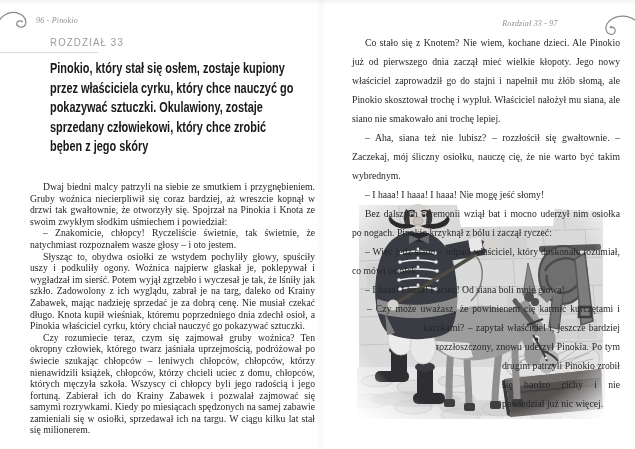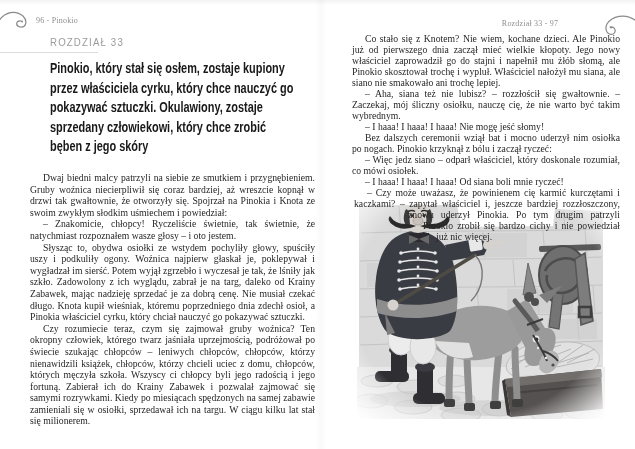--- a/index.html
+++ b/index.html
@@ -14,21 +14,21 @@
   }
   .spine{
     position:absolute; left:315px; top:0; width:12px; height:449px;
     background:linear-gradient(90deg, rgba(0,0,0,0) 0%, rgba(0,0,0,0.025) 50%, rgba(0,0,0,0) 100%);
   }
   
   .orn{ position:absolute; }
   .orn-left{ left:-2px; top:7px; }
   .orn-right{ left:592px; top:11px; }
   .runhead{
-    position:absolute; font-size:8px; color:#8f8f8f;
+    position:absolute; font-style:italic; font-size:8px; color:#8f8f8f;
     letter-spacing:.2px; white-space:nowrap;
   }
   .runhead-left{ left:36px; top:16px; }
   .runhead-right{ left:470px; top:19px; width:120px; text-align:center; }
   
   .chapter-label{
     position:absolute; left:50px; top:36px;
     font-family:"Liberation Sans", sans-serif; font-size:11px; color:#9b9b9b;
     letter-spacing:1.3px; transform:scaleX(.88); transform-origin:left top;
     white-space:nowrap;
@@ -38,27 +38,27 @@
   }
   .chapter-title{
     position:absolute; left:50px; top:59px; width:316px;
     font-family:"Liberation Sans", sans-serif; font-weight:bold;
     font-size:14px; line-height:19.5px; color:#191919;
     transform:scaleX(.78); transform-origin:left top;
   }
   .body-col{ text-align:justify; }
   .body-col p{ margin:0; text-indent:13px; }
   .left-body{
-    position:absolute; left:30px; top:172px; width:285px;
+    position:absolute; left:30px; top:181px; width:285px;
     font-size:9.7px; line-height:11.6px;
   }
   
   .right-body{
     position:absolute; left:352px; top:33px; width:268px;
-    font-size:9.7px; line-height:11px; z-index:2;
+    font-size:9.7px; line-height:19px; z-index:2;
   }
   
   .stair{ float:left; }
   .st0{ width:2px;  height:24px; }
   .st1{ width:56px; height:12px; clear:left; }
   .st2{ width:71px; height:12px; clear:left; }
   .st3{ width:84px; height:13px; clear:left; }
   .st4{ width:150px; height:60px; clear:left; }
   .par-wrap p{ margin:0; text-indent:13px; }
   
@@ -95,21 +95,21 @@
     <path d="M43,9 C33,2 20,5 15,13 C12,19 16,25 21,23 C25,21 23,15 18,16" fill="none" stroke="#8a8a8a" stroke-width="1.2" stroke-linecap="round"></path>
     <circle cx="19" cy="16.5" r="1" fill="#8a8a8a"></circle>
   </svg>
 
   <div class="body-col right-body">
     <p>Co stało się z Knotem? Nie wiem, kochane dzieci. Ale Pinokio już od pierwszego dnia zaczął mieć wielkie kłopoty. Jego nowy właściciel zaprowadził go do stajni i napełnił mu żłób słomą, ale Pinokio skosztował trochę i wypluł. Właściciel nałożył mu siana, ale siano nie smakowało ani trochę lepiej.</p>
     <p>– Aha, siana też nie lubisz? – rozzłościł się gwałtownie. – Zaczekaj, mój śliczny osiołku, nauczę cię, że nie warto być takim wybrednym.</p>
     <p>– I haaa! I haaa! I haaa! Nie mogę jeść słomy!</p>
     <p>Bez dalszych ceremonii wziął bat i mocno uderzył nim osiołka po nogach. Pinokio krzyknął z bólu i zaczął ryczeć:</p>
     <p>– Więc jedz siano – odparł właściciel, który doskonale rozumiał, co mówi osiołek.</p>
-    <p>– I haaa! I haaa! I haaa! Od siana boli mnie ryczeć!</p>
+    <p>– I haaa! I haaa! I uciec! Od siana boli mnie głowa!</p>
     <div class="par-wrap">
       <i class="stair st0"></i>
         <i class="stair st1"></i>
         <i class="stair st2"></i>
         <i class="stair st3"></i>
         <i class="stair st4"></i>
       <p>– Czy może uważasz, że powinienem cię karmić kurczętami i kaczkami? – zapytał właściciel i, jeszcze bardziej rozzłoszczony, znowu uderzył Pinokia. Po tym drugim patrzyli Pinokio zrobił się bardzo cichy i nie powiedział już nic więcej.</p>
     </div>
   </div>
 

